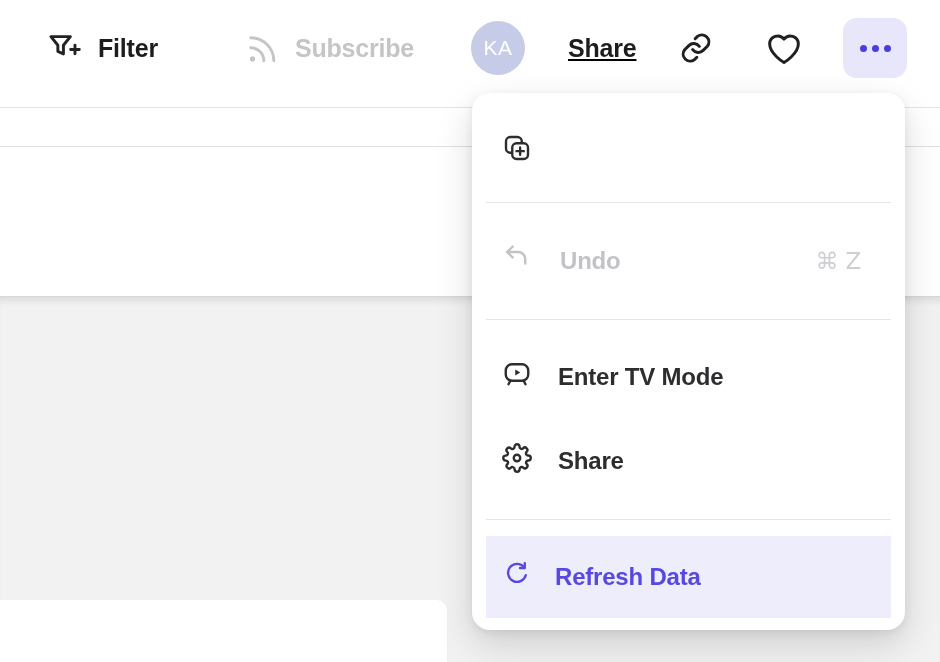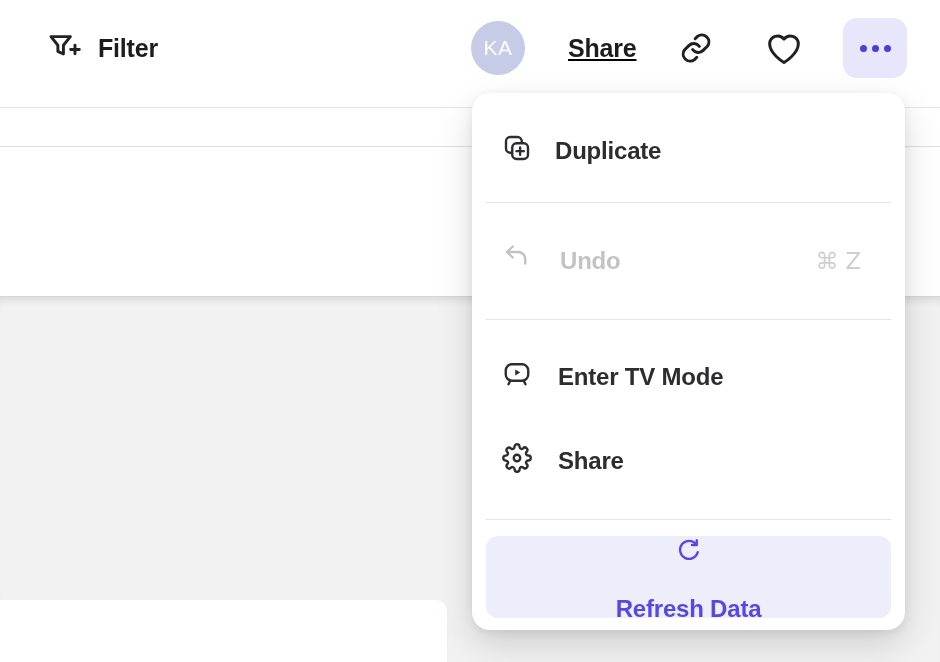--- a/index.html
+++ b/index.html
@@ -75,21 +75,21 @@
   .mi-duplicate { height:103px; }
   .mi-undo { height:116px; color:#c3c3c7; cursor:default;gap:28px; }
   .shortcut {
     margin-left:auto; padding-right:14px; color:#cfcfd3;
     font-weight:400; font-size:23px; font-family:"DejaVu Sans", sans-serif;
   }
   .sep { border:0; border-top:1px solid #e5e5e7; margin:0; }
   .grp { padding:15px 0 16px; }
   .mi-tv, .mi-manage { height:84px;gap:26px; }
   .mi-refresh {
-    height:82px; margin-top:16px; background:#ededfb; color:#5848e2; border-radius:12px;flex-direction:column;
+    height:82px; margin-top:16px; background:#ededfb; color:#5848e2; border-radius:0;
   }
 </style>
 </head>
 <body>
 
 <div class="screen">
 
   <div class="band-2"></div>
   <div class="band-3"></div>
   <div class="lower">
@@ -103,20 +103,30 @@
     <div class="tb-item tb-filter">
       <span>
         <svg width="37" height="37" viewBox="0 0 24 24" fill="none" stroke="#222225" stroke-width="1.9" stroke-linecap="round" stroke-linejoin="round">
           <path d="M3.2 4.3 H15.8 L11.3 9.9 V15.6 L7.7 13.9 V9.9 Z"></path>
           <path d="M18.8 9.8 v5.6 M16 12.6 h5.6"></path>
         </svg>
       </span>
       <span class="tb-label">Filter</span>
     </div>
 
+    <div class="tb-item tb-subscribe">
+      <span>
+        <svg width="37" height="37" viewBox="0 0 24 24" fill="none" stroke="#c5c5c8" stroke-width="1.9" stroke-linecap="round" stroke-linejoin="round">
+          <path d="M5 11.5 a 8.5 8.5 0 0 1 8.5 8.5"></path>
+          <path d="M5 5 a 15 15 0 0 1 15 15"></path>
+          <circle cx="6.2" cy="18.8" r="1.7" fill="#c5c5c8" stroke="none"></circle>
+        </svg>
+      </span>
+      <span class="tb-label">Subscribe</span>
+    </div>
 
     <div class="tb-item tb-avatar">
       <div class="avatar-circle">KA</div>
     </div>
 
     <div class="tb-item tb-share">
       <span class="tb-label">Share</span>
     </div>
 
     <div class="tb-item tb-link">
@@ -148,21 +158,20 @@
   <nav class="menu">
 
     <div class="mi mi-duplicate">
       <span>
         <svg viewBox="0 0 24 24" fill="none" stroke="currentColor" stroke-width="1.9" stroke-linecap="round" stroke-linejoin="round">
           <rect x="3.2" y="3.2" width="12.6" height="12.6" rx="3.4"></rect>
           <rect x="8.2" y="8.2" width="12.6" height="12.6" rx="3.4" fill="#fff"></rect>
           <path d="M14.5 11.6 v5.8 M11.6 14.5 h5.8"></path>
         </svg>
       </span>
-      <span>Duplicate</span>
     </div>
 
     <hr class="sep">
 
     <div class="mi mi-undo">
       <span>
         <svg viewBox="0 0 24 24" fill="none" stroke="currentColor" stroke-width="1.9" stroke-linecap="round" stroke-linejoin="round">
           <path d="M8.6 2.8 L4 7.2 L8.6 11.6"></path>
           <path d="M4 7.2 H13 a5.6 5.6 0 0 1 5.6 5.6 V16.4"></path>
         </svg>

